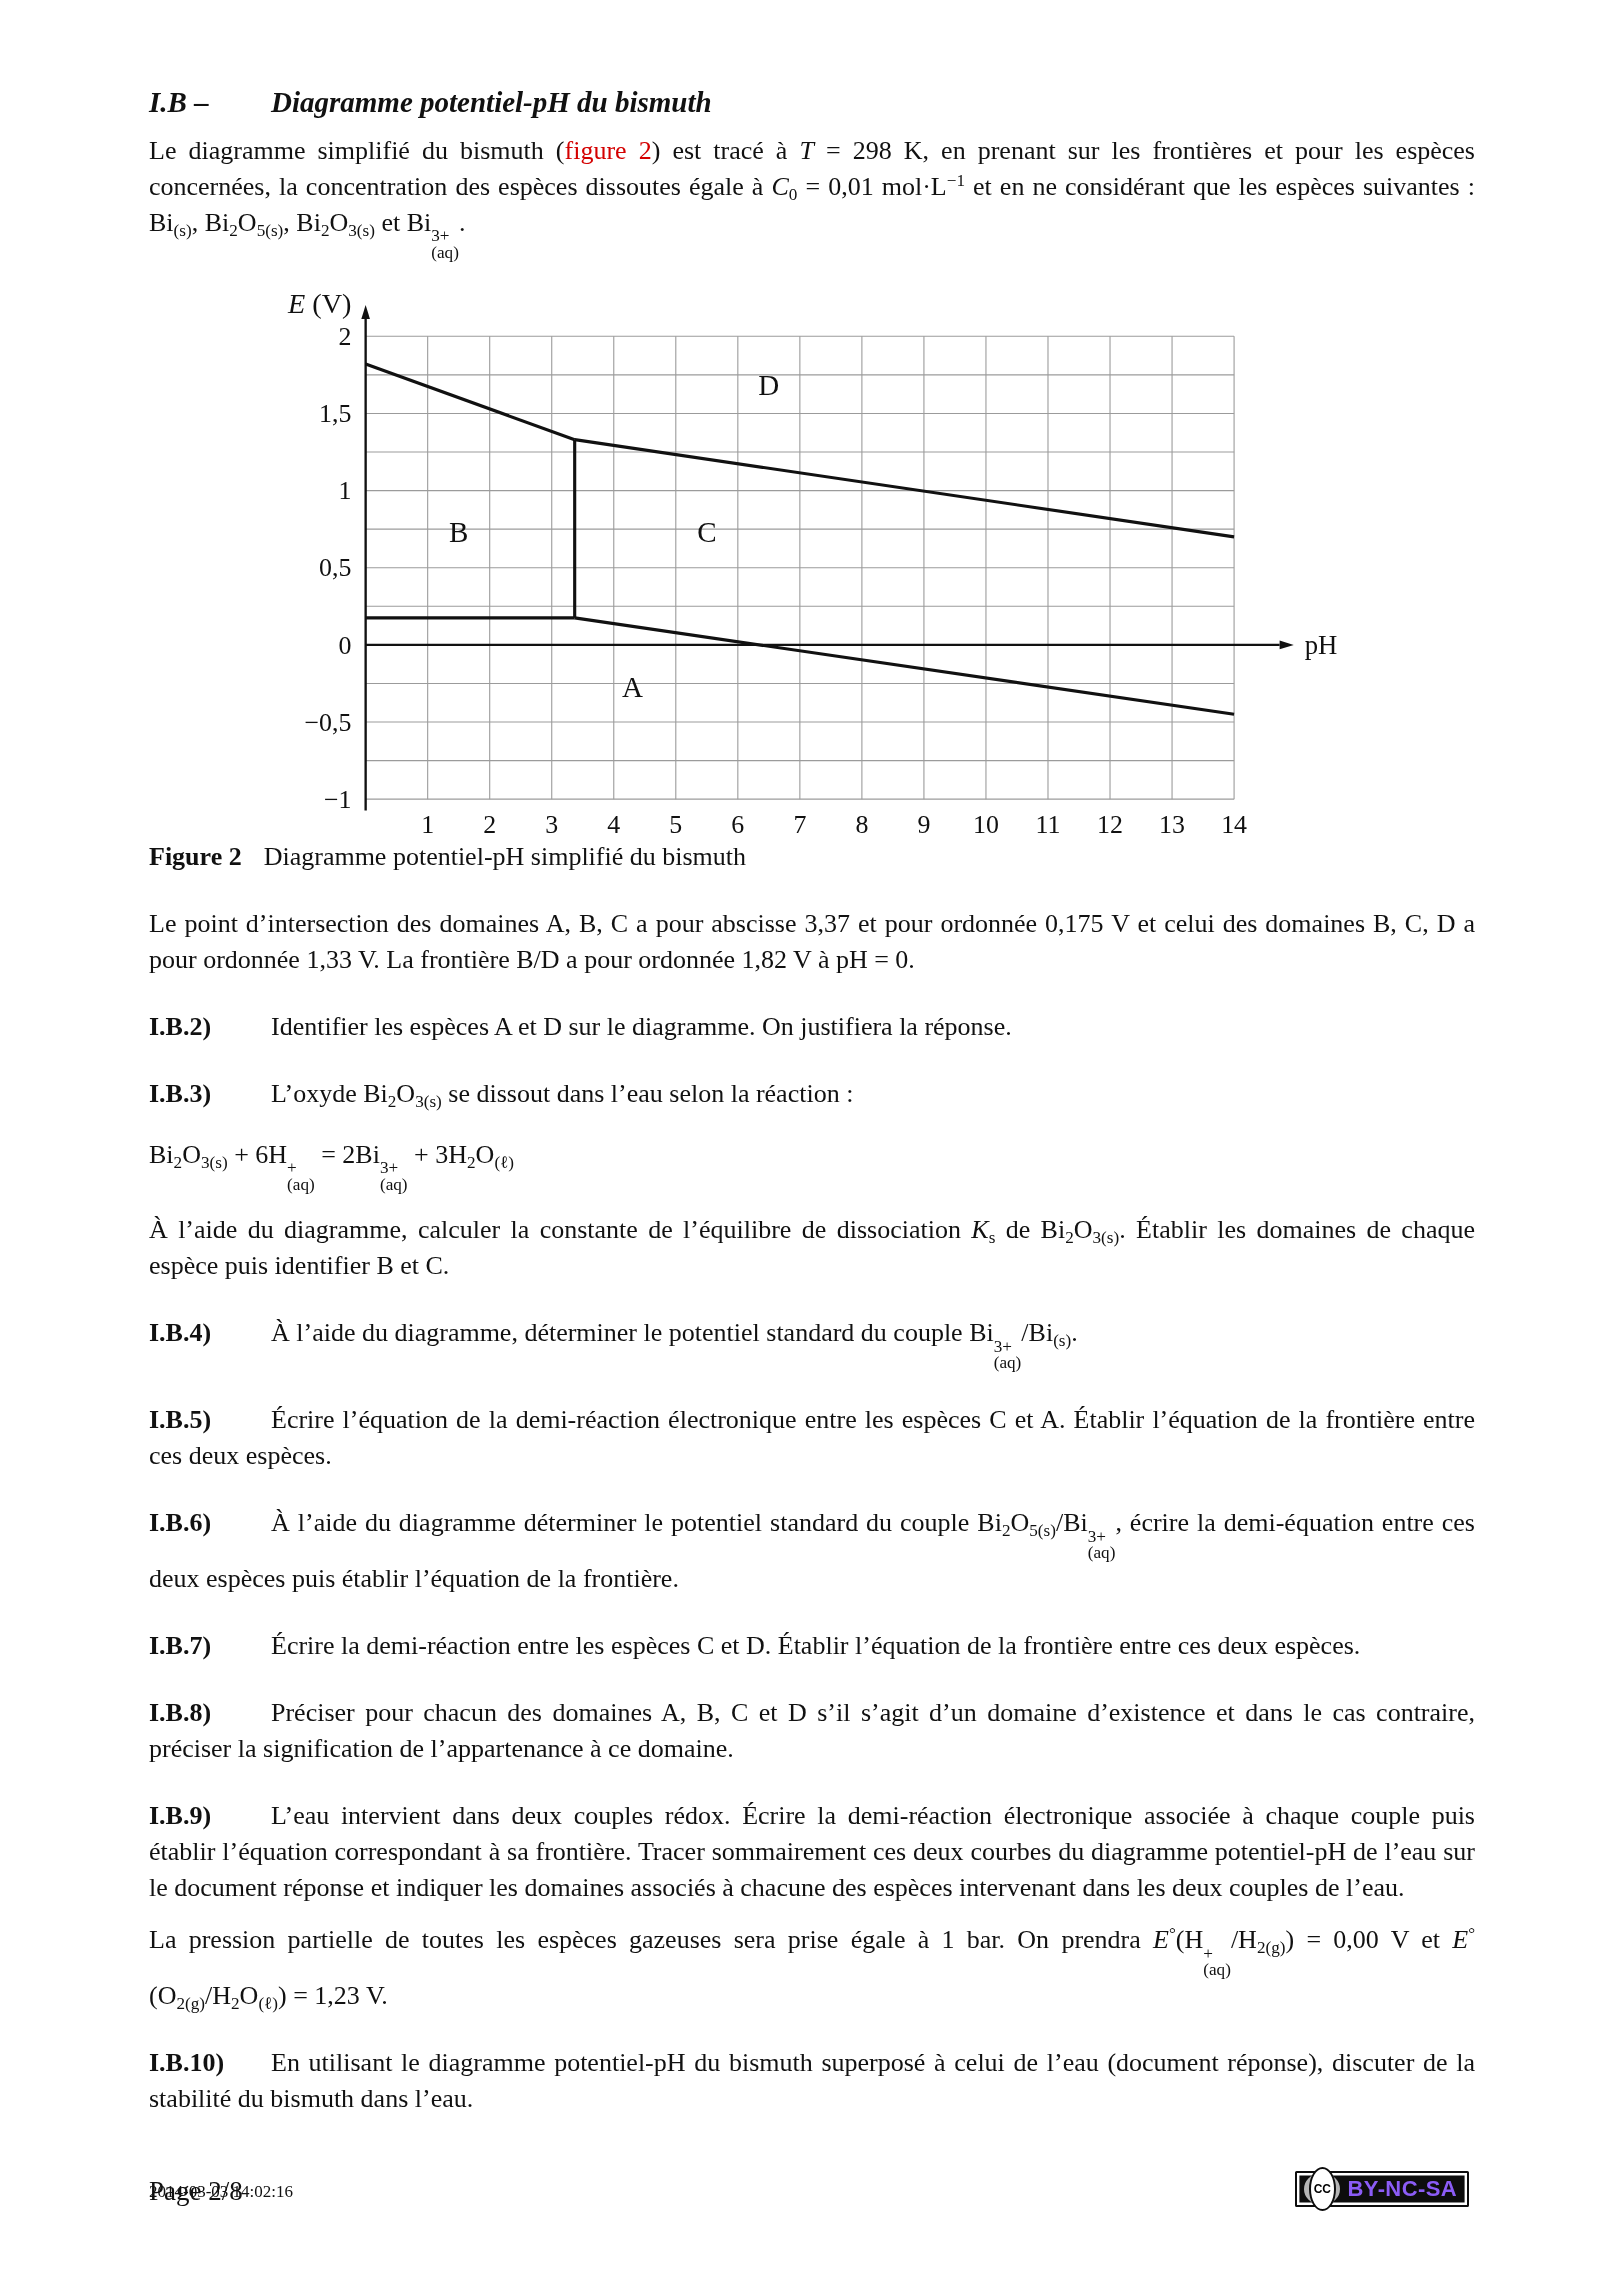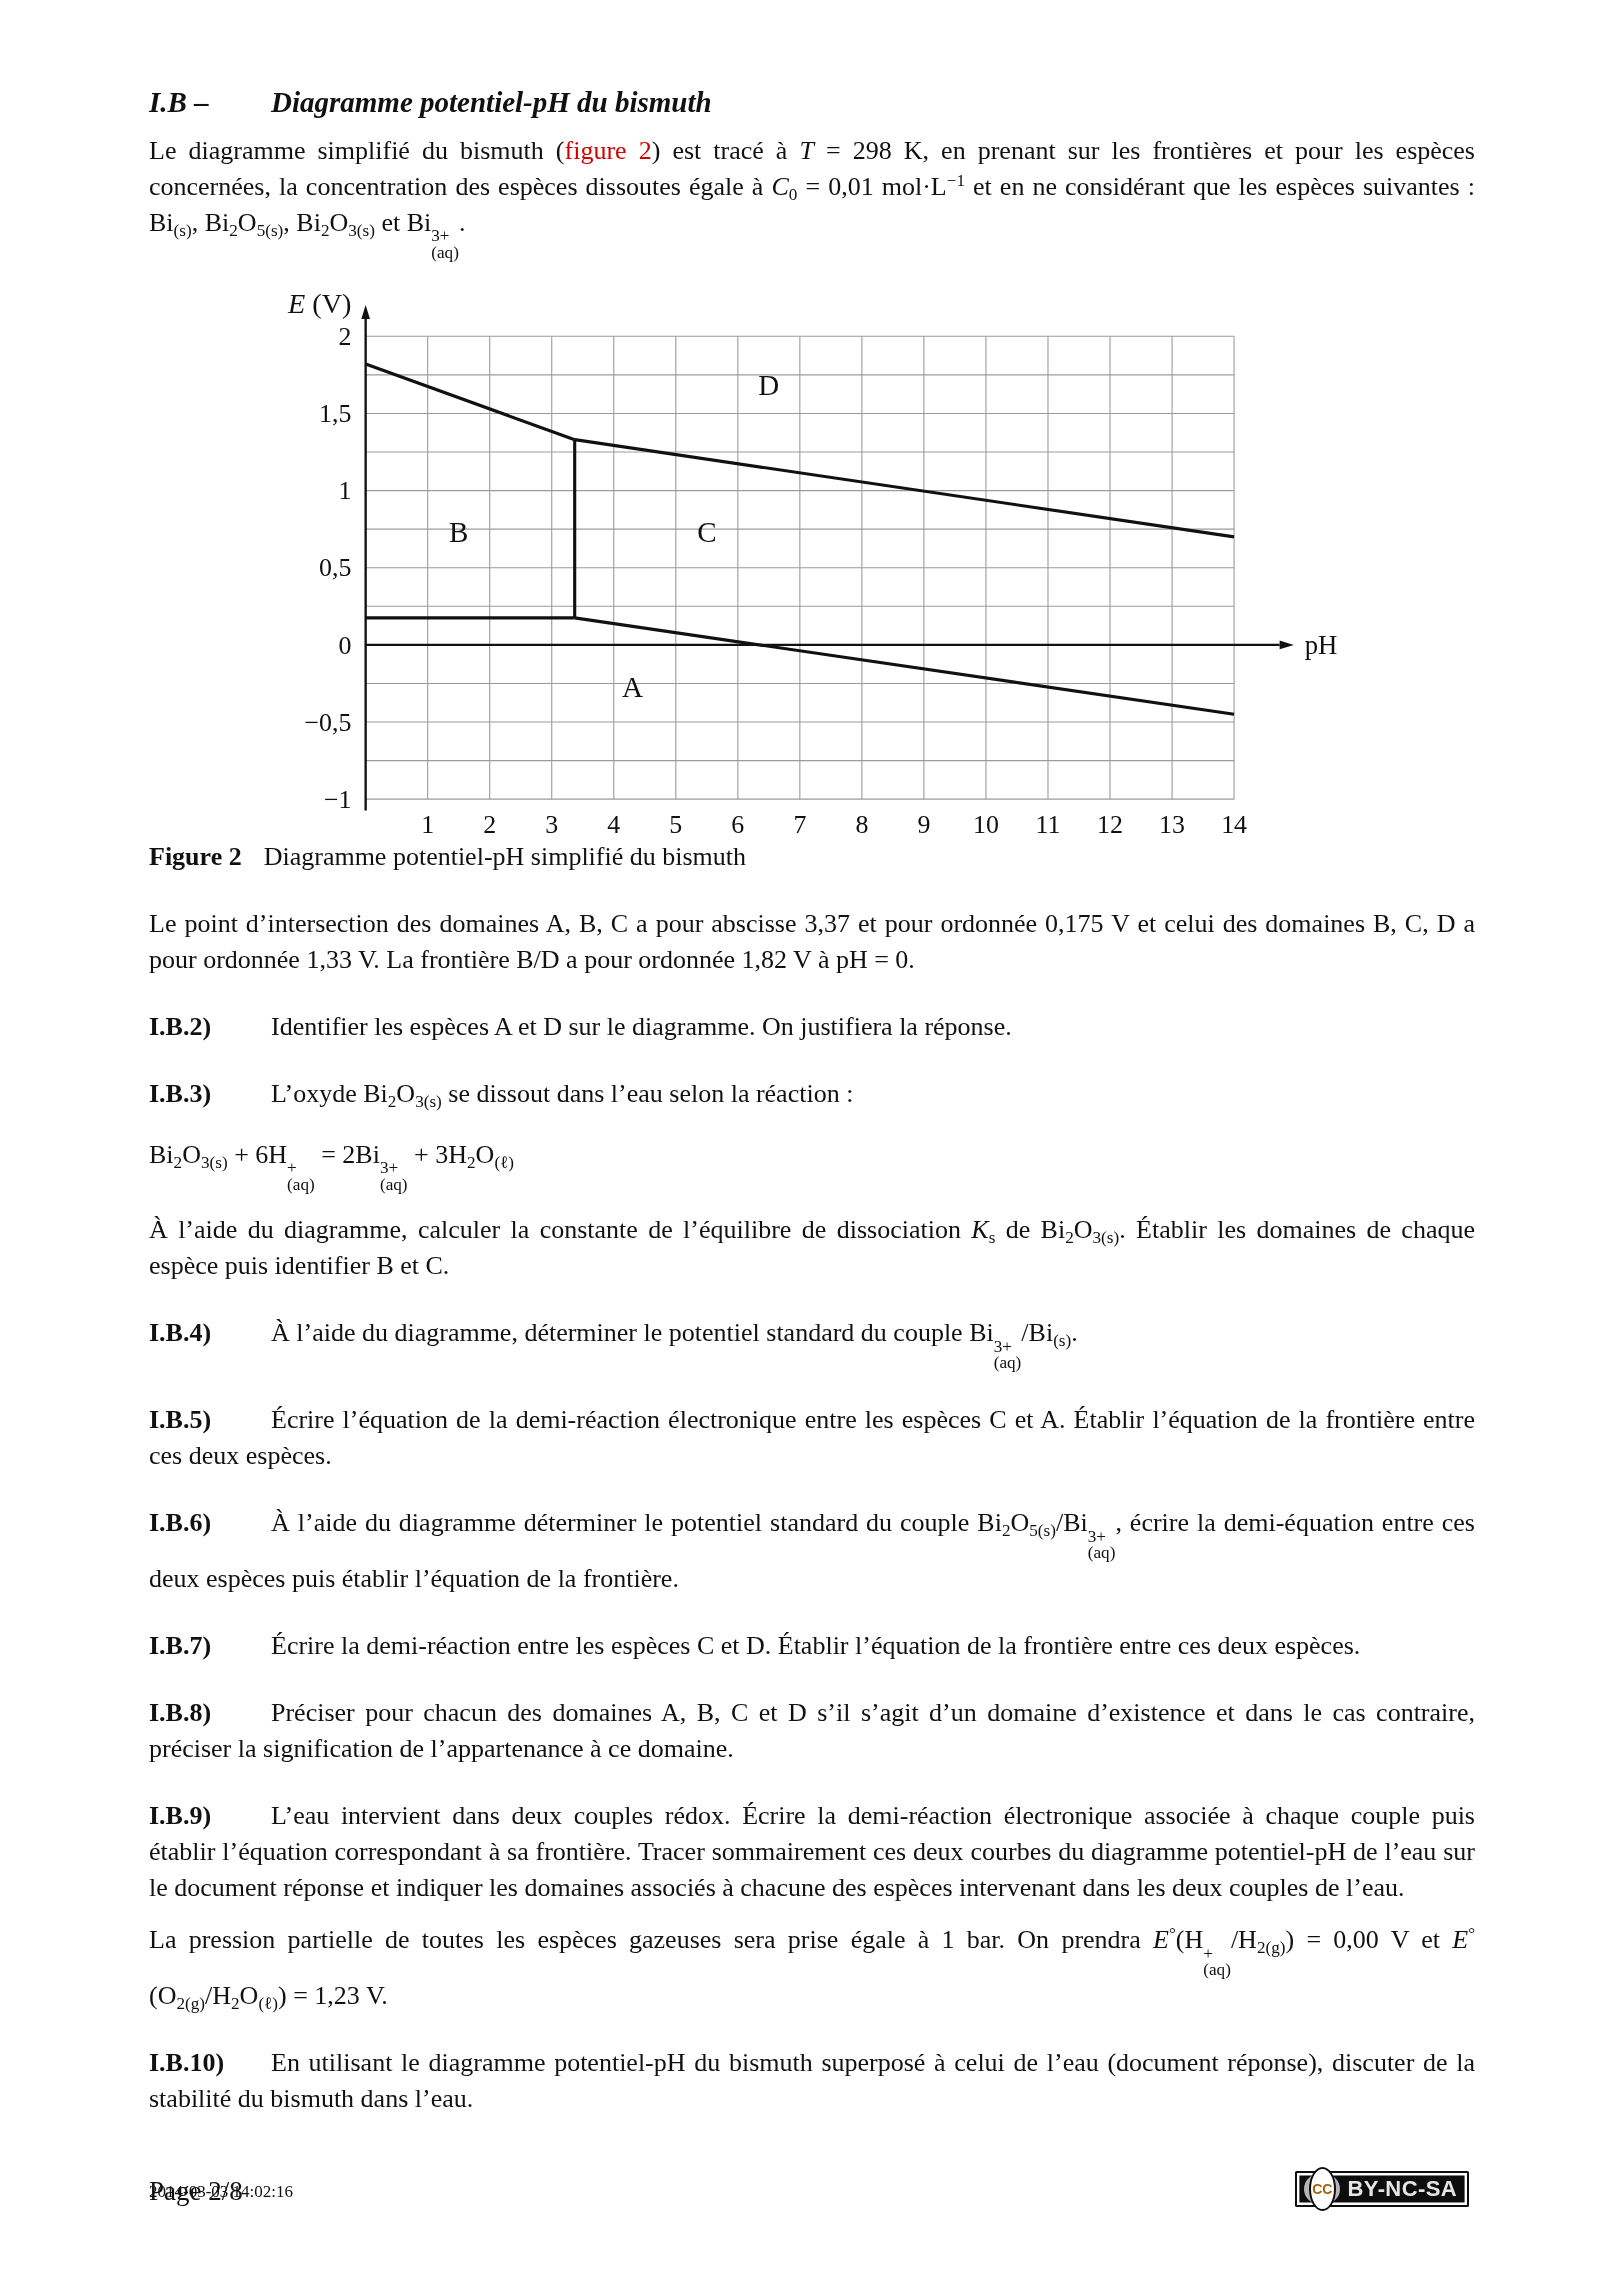--- a/index.html
+++ b/index.html
@@ -35,23 +35,23 @@
   .cc-badge{
     position:absolute;right:4.7px;top:0;width:174px;height:36px;
     background:#0d0d0d;border:2.4px solid #0d0d0d;border-radius:1.6px;
     box-shadow:inset 0 0 0 2.4px #fff;
     display:flex;align-items:center;box-sizing:border-box;text-decoration:none;
   }
   .cc-blob{width:36px;height:30px;margin-left:7px;background:#b5b5b5;border-radius:15px;
     display:flex;align-items:center;justify-content:center;flex:0 0 auto;}
   .cc-circle{width:27px;height:44px;background:#fff;border:2.4px solid #0d0d0d;border-radius:50%;
     display:flex;align-items:center;justify-content:center;
-    font-family:"Liberation Sans",sans-serif;font-weight:700;font-size:14px;color:#a16207;box-sizing:border-box;}
+    font-family:"Liberation Sans",sans-serif;font-weight:700;font-size:12px;color:#000000;box-sizing:border-box;}
   .cc-text{flex:1;text-align:center;font-family:"Liberation Sans",sans-serif;font-weight:700;
-    font-size:22px;color:#e5e5e5;letter-spacing:0.4px;padding-right:3.1px;}
+    font-size:22px;color:#8b5cf6;letter-spacing:0.4px;padding-right:3.1px;}
 </style>
 </head>
 <body>
 
 <div class="page">
   <div class="content">
 
     <p class="title"><span class="tlabel">I.B –</span><span>Diagramme potentiel-pH du bismuth</span></p>
 
     <p class="intro"><span>Le diagramme simplifié du bismuth (</span><span style="color: rgb(212, 0, 0);">figure 2</span><span>) est tracé à </span><span class="it">T</span><span> = 298 K, en prenant sur les frontières et pour les espèces concernées, la concentration des espèces dissoutes égale à </span><span class="it">C</span><span class="sb1">0</span><span> = 0,01 mol·L</span><span class="sp1">−1</span><span> et en ne considérant que les espèces suivantes : Bi</span><span class="sb1">(s)</span><span>, Bi</span><span class="sb1">2</span><span>O</span><span class="sb1">5(s)</span><span>, Bi</span><span class="sb1">2</span><span>O</span><span class="sb1">3(s)</span><span> et Bi</span><span class="ss">

